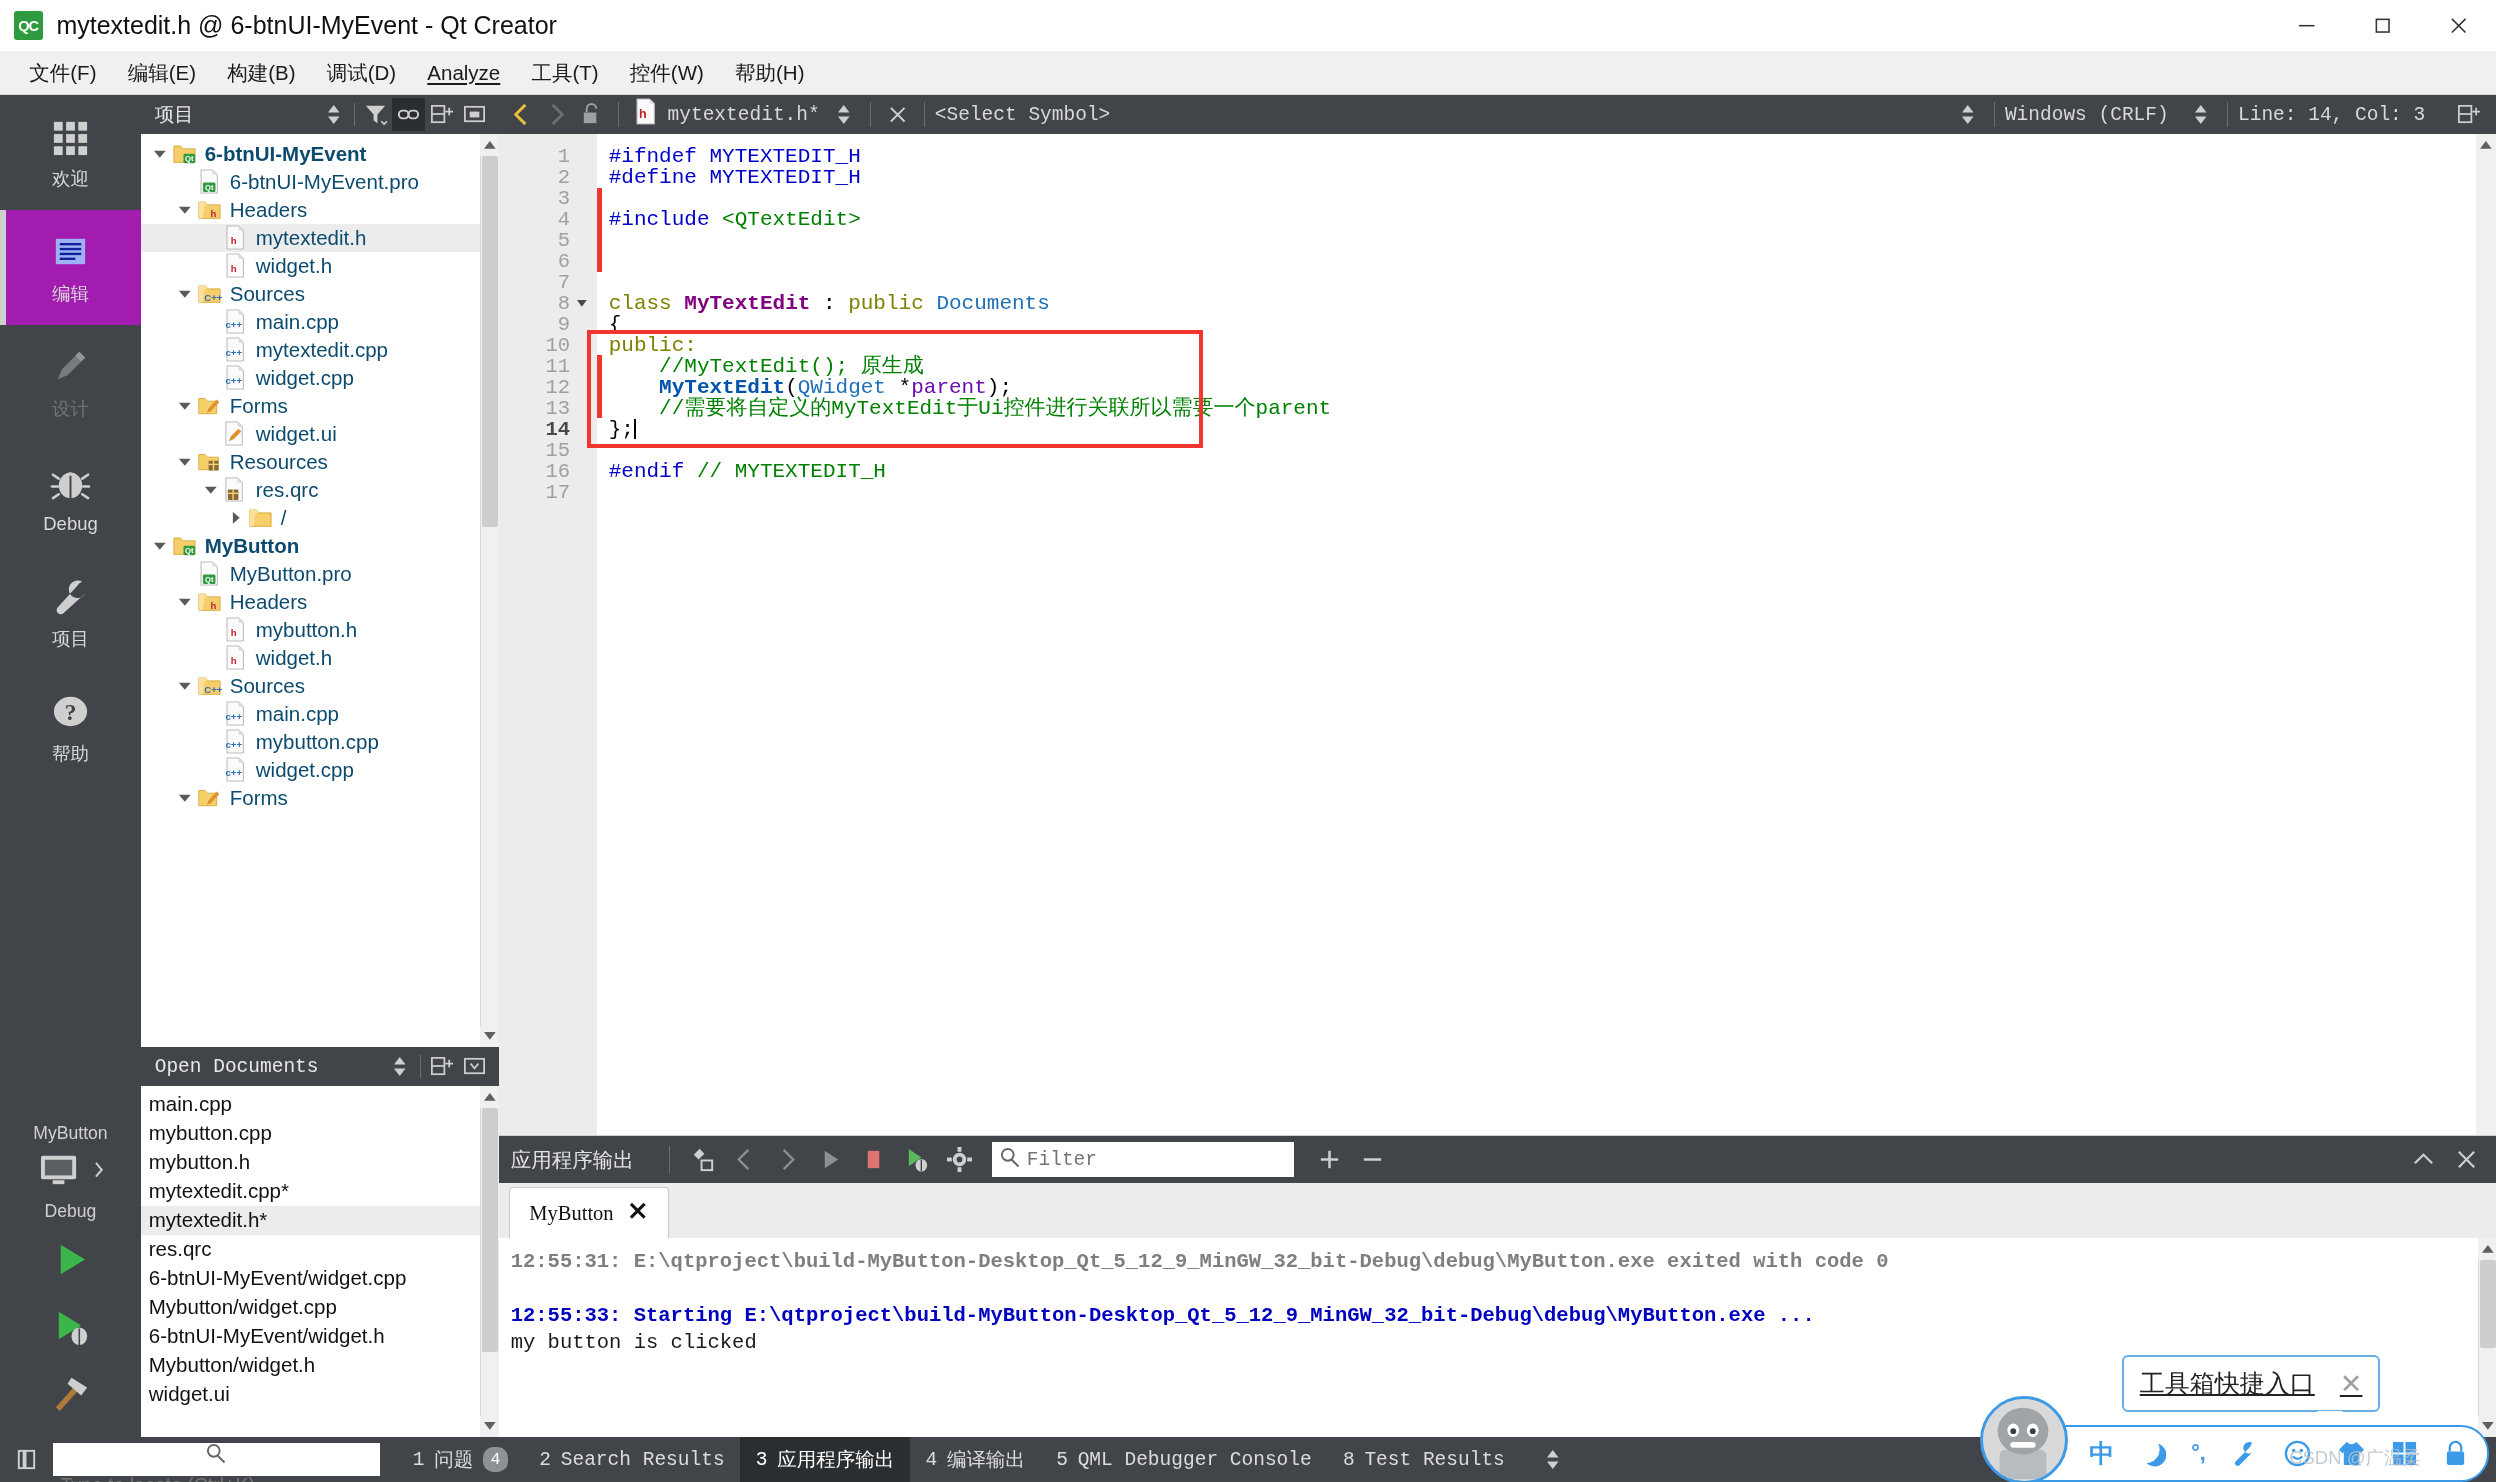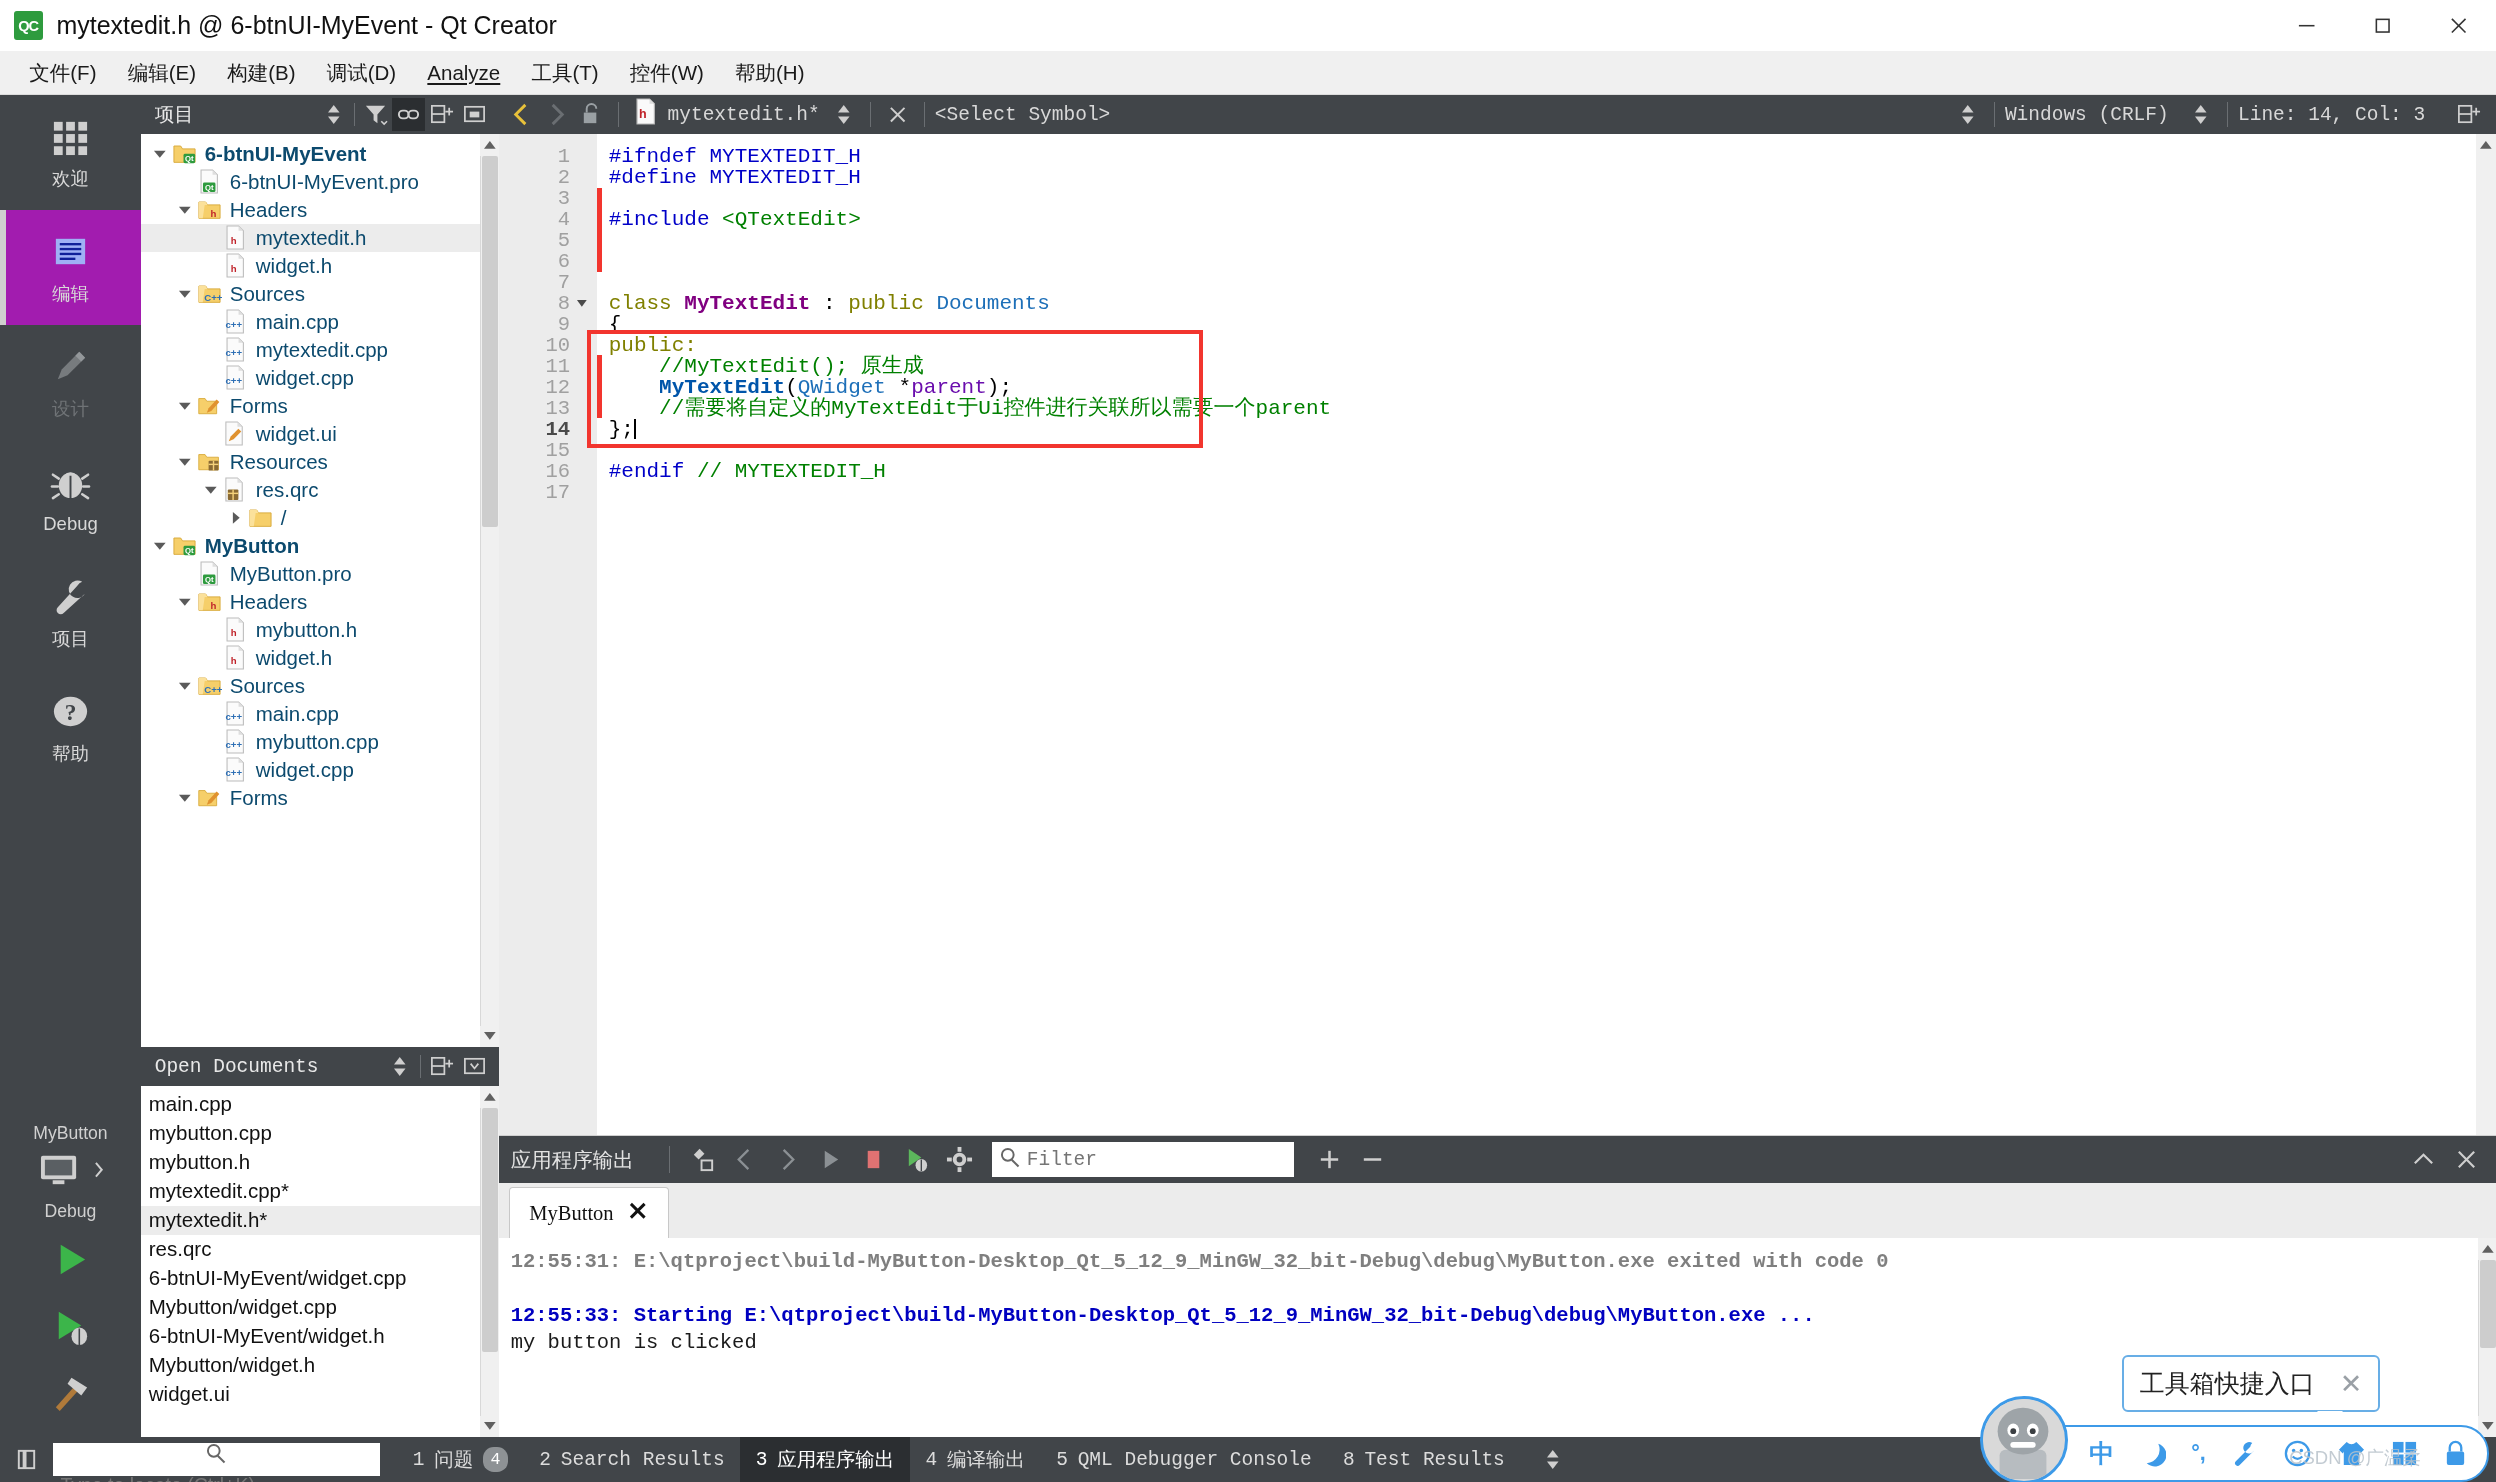--- a/index.html
+++ b/index.html
@@ -208,21 +208,21 @@
     background: #fff; border: 2.9px solid #3d9ae8; border-radius: 28px; color: #3d9ae8;
   }
   .ime-avatar {
     position: absolute; left: -21.5px; bottom: -3.9px; width: 88px; height: 88px; border-radius: 50%;
     background: #d9d9d9; border: 3.9px solid #3d9ae8; overflow: hidden;
   }
   .ime-item { font-size: 25px; font-weight: bold; display: flex; align-items: center; }
   .ime-tip {
     position: absolute; right: 117px; bottom: 70px; background: #fff; border: 2px solid #68aee6;
     border-radius: 5.9px; padding: 9.8px 15.6px; display: flex; align-items: center; gap: 25px;
-    font-size: 25px; color: #222; white-space: nowrap;
+    font-size: 25px; color: #222; white-space: nowrap; text-decoration: underline;
   }
   .ime-tip::after {
     content: ""; position: absolute; right: 35px; bottom: -14.6px;
     border-left: 13.7px solid transparent; border-right: 13.7px solid transparent; border-top: 14.6px solid #fff;
   }
   .ime-tip-close { color: #9aa0a6; font-size: 27px; }
   .csdn-wm { position: absolute; right: 76px; bottom: 11.7px; font-size: 18.5px; color: #b9c3cb; opacity: .85; }
 </style>
 </head>
 <body>

